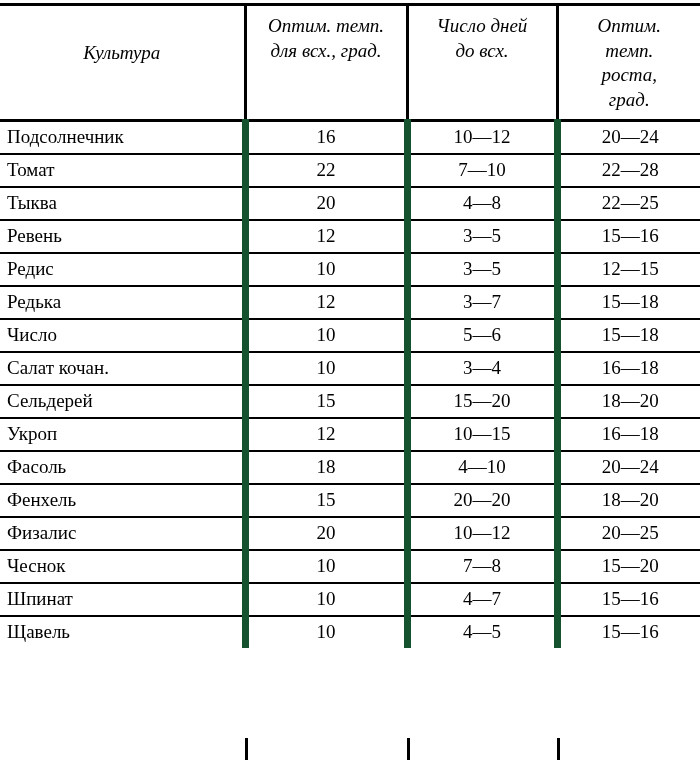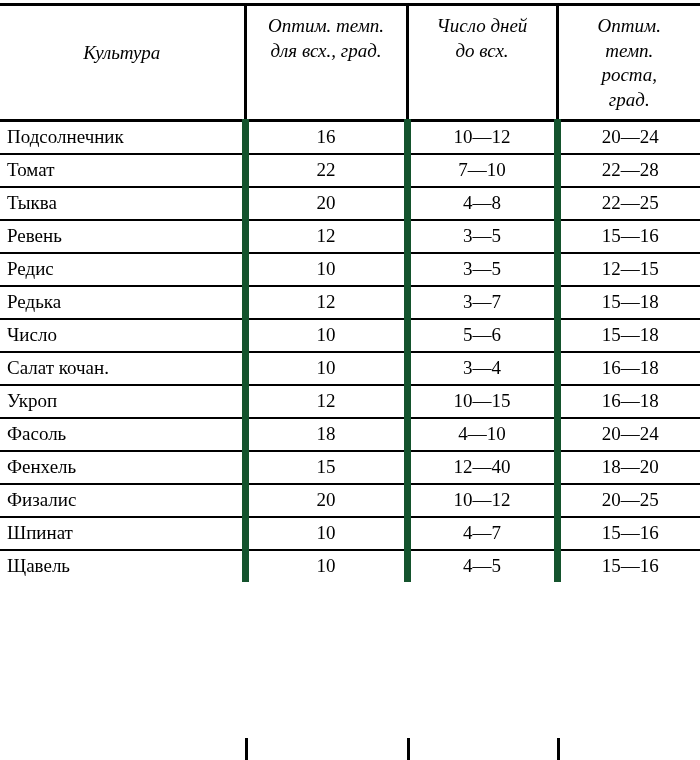--- a/index.html
+++ b/index.html
@@ -197,42 +197,54 @@
           <td class="cell-num">5—6</td>
           <td class="cell-num">15—18</td>
         </tr>
         <tr>
           <td class="cell-name">Салат кочан.</td>
           <td class="cell-num">10</td>
           <td class="cell-num">3—4</td>
           <td class="cell-num">16—18</td>
         </tr>
         <tr>
+          <td class="cell-name">Сельдерей</td>
+          <td class="cell-num">15</td>
+          <td class="cell-num">15—20</td>
+          <td class="cell-num">18—20</td>
+        </tr>
+        <tr>
           <td class="cell-name">Укроп</td>
           <td class="cell-num">12</td>
           <td class="cell-num">10—15</td>
           <td class="cell-num">16—18</td>
         </tr>
         <tr>
           <td class="cell-name">Фасоль</td>
           <td class="cell-num">18</td>
           <td class="cell-num">4—10</td>
           <td class="cell-num">20—24</td>
         </tr>
         <tr>
           <td class="cell-name">Фенхель</td>
           <td class="cell-num">15</td>
-          <td class="cell-num">12—40</td>
+          <td class="cell-num">20—20</td>
           <td class="cell-num">18—20</td>
         </tr>
         <tr>
           <td class="cell-name">Физалис</td>
           <td class="cell-num">20</td>
           <td class="cell-num">10—12</td>
           <td class="cell-num">20—25</td>
+        </tr>
+        <tr>
+          <td class="cell-name">Чеснок</td>
+          <td class="cell-num">10</td>
+          <td class="cell-num">7—8</td>
+          <td class="cell-num">15—20</td>
         </tr>
         <tr>
           <td class="cell-name">Шпинат</td>
           <td class="cell-num">10</td>
           <td class="cell-num">4—7</td>
           <td class="cell-num">15—16</td>
         </tr>
         <tr>
           <td class="cell-name">Щавель</td>
           <td class="cell-num">10</td>

